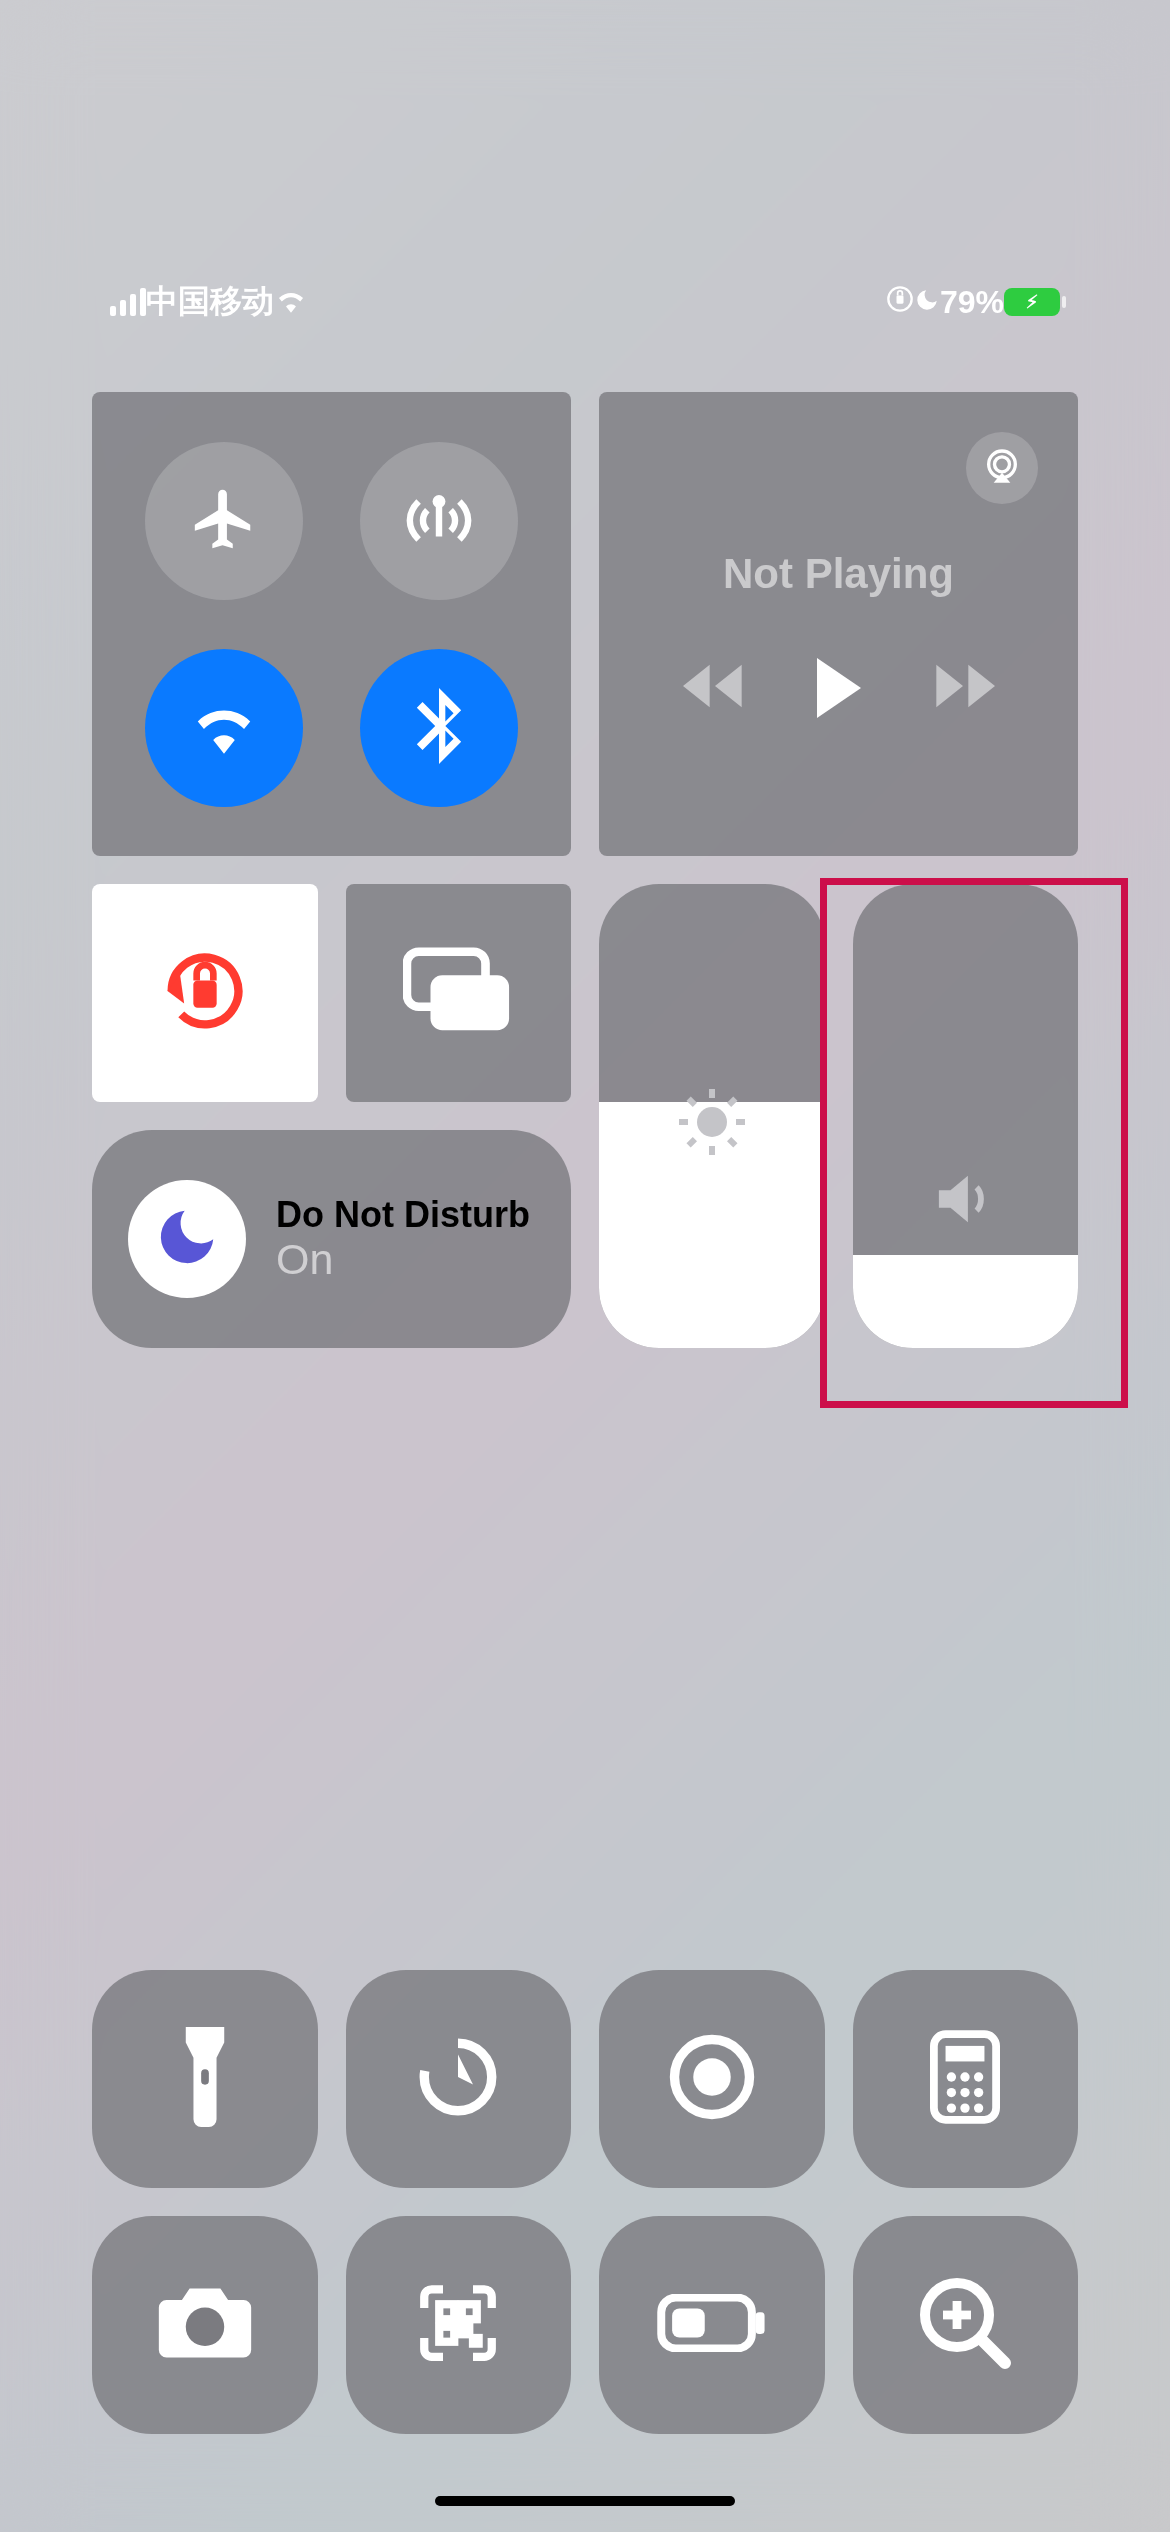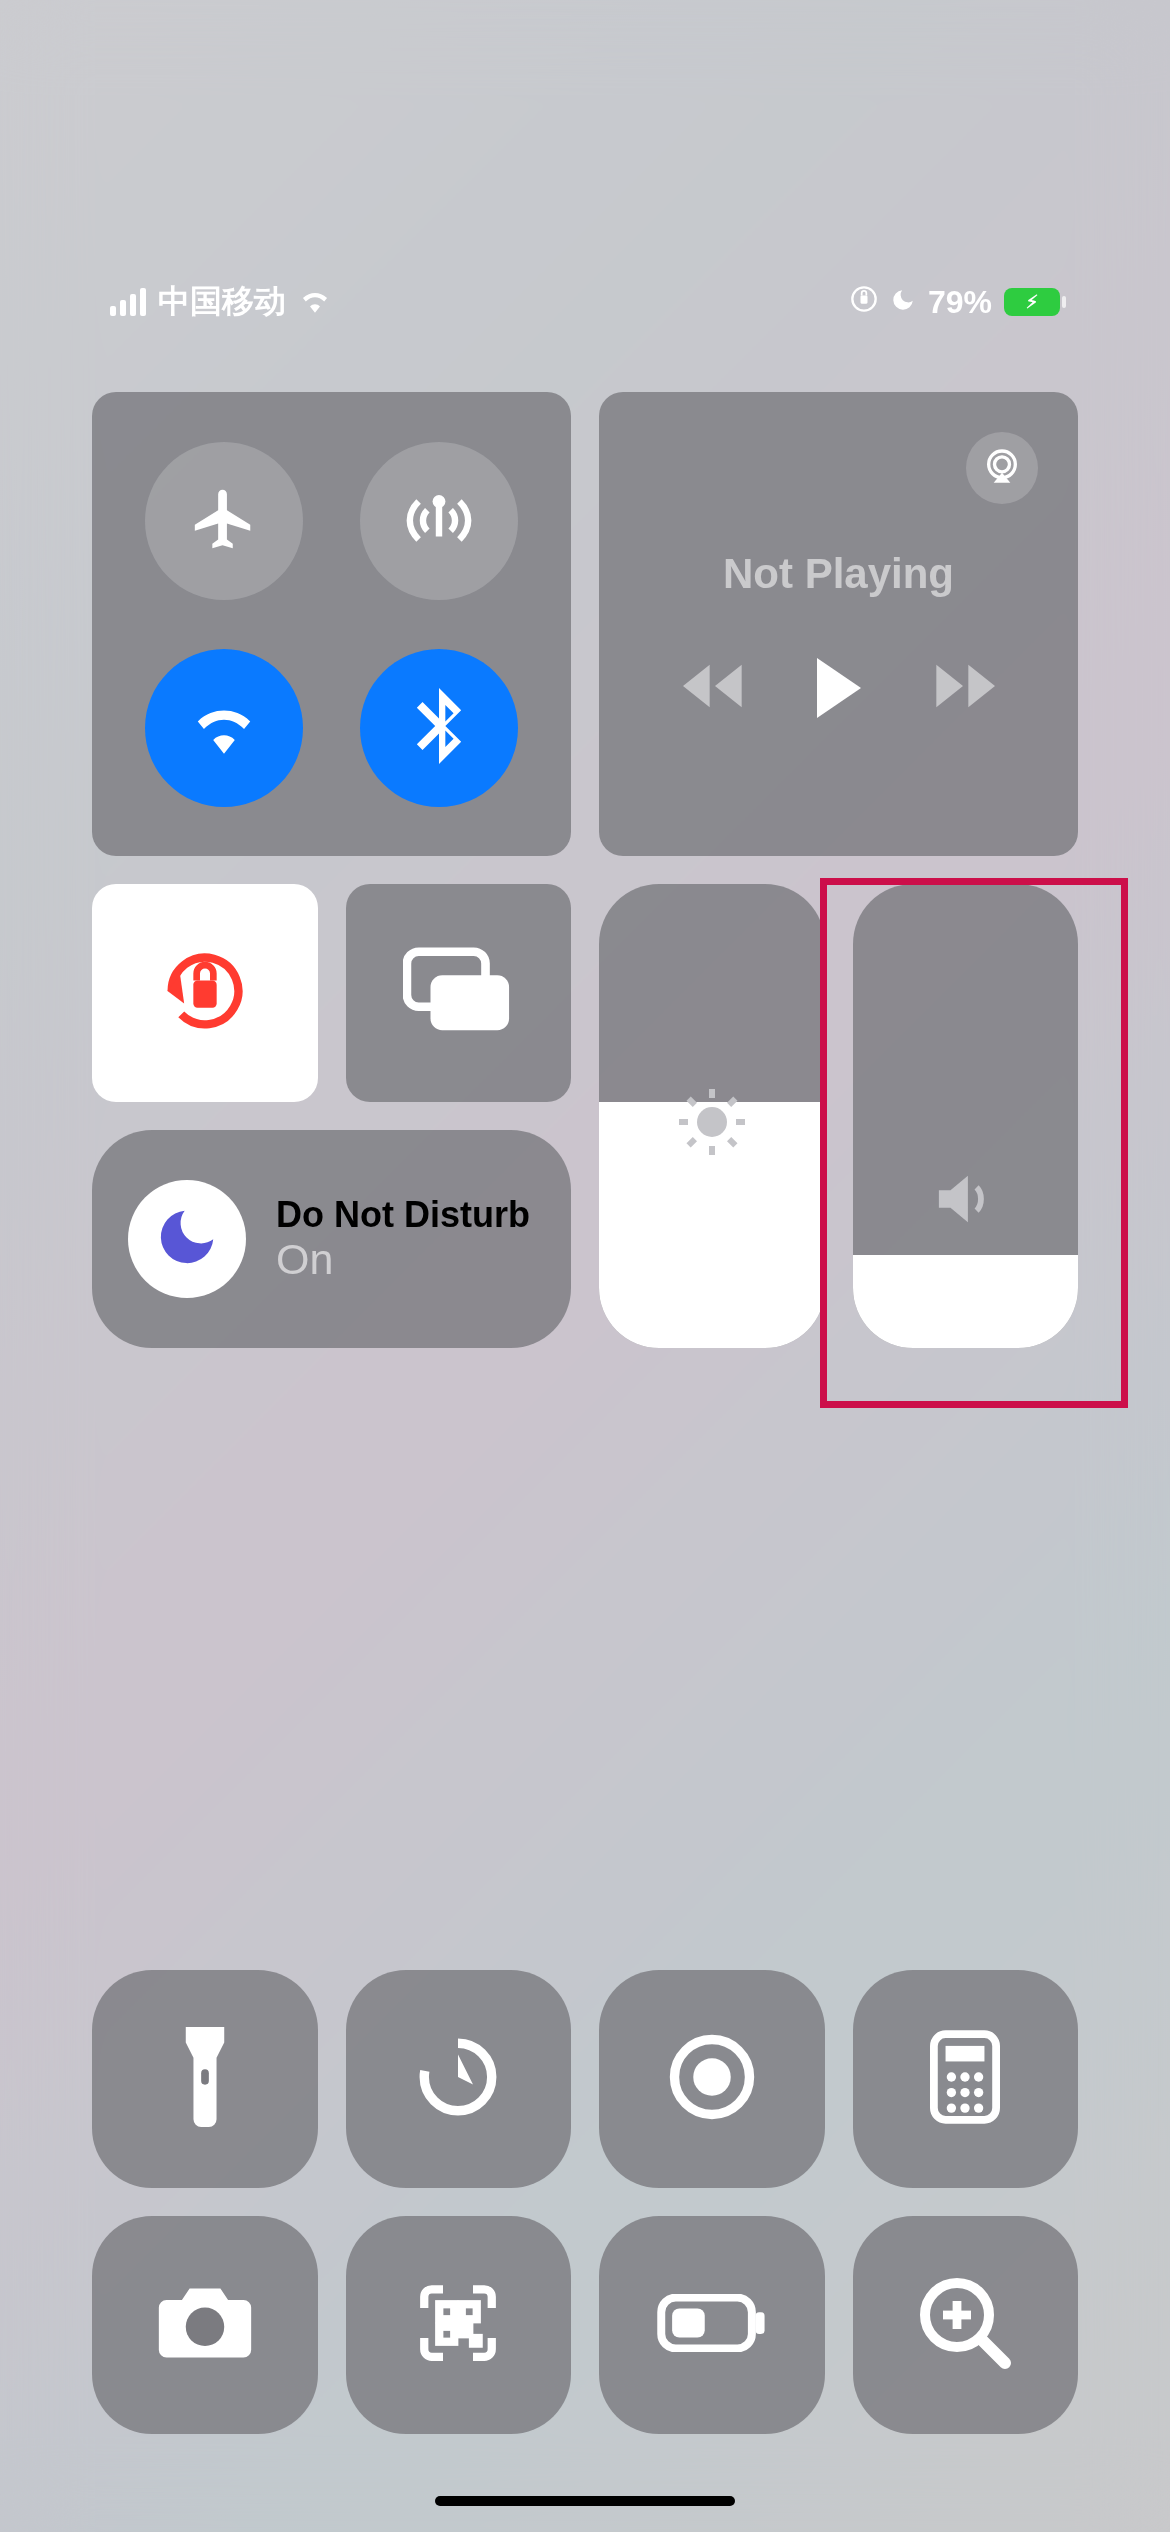--- a/index.html
+++ b/index.html
@@ -15,21 +15,21 @@
     backdrop-filter: blur(40px);
     background: rgba(180,180,185,0.35);
   }
   .screen { position: relative; width: 100%; height: 100%; padding: 275px 92px 0 92px; }
   
   .status-bar {
     position: absolute; top: 280px; left: 0; right: 0;
     display: flex; justify-content: space-between; align-items: center;
     padding: 0 110px; color: #fff; font-size: 32px; font-weight: 600;
   }
-  .status-left, .status-right { display: flex; align-items: center; gap: 12px; }
+  .status-left, .status-right { display: flex; align-items: center; }
   .status-right .pct { font-size: 32px; }
   .battery-pill {
     width: 56px; height: 28px; border-radius: 8px; background: #2ecc40;
     display: flex; align-items: center; justify-content: center; position: relative;
   }
   .battery-pill::after {
     content:""; position:absolute; right:-6px; top:8px; width:4px; height:12px;
     background:#fff; border-radius:2px; opacity:.7;
   }
   .bolt { color:#fff; font-size:18px; }
@@ -43,21 +43,21 @@
   
   .cc-grid {
     position: absolute; top: 392px; left: 92px; right: 92px;
     display: grid;
     grid-template-columns: repeat(4, 1fr);
     grid-auto-rows: 218px;
     gap: 28px;
   }
   .tile {
     background: rgba(120,120,125,0.78);
-    border-radius: 24px;
+    border-radius: 8px;
     position: relative;
     overflow: hidden;
   }
   
   .conn { grid-column: 1 / span 2; grid-row: 1 / span 2; display:grid; grid-template-columns:1fr 1fr; grid-template-rows:1fr 1fr; padding:40px; gap:30px; }
   .circle-btn {
     width: 158px; height:158px; border-radius:50%;
     display:flex; align-items:center; justify-content:center;
     justify-self:center; align-self:center;
   }

